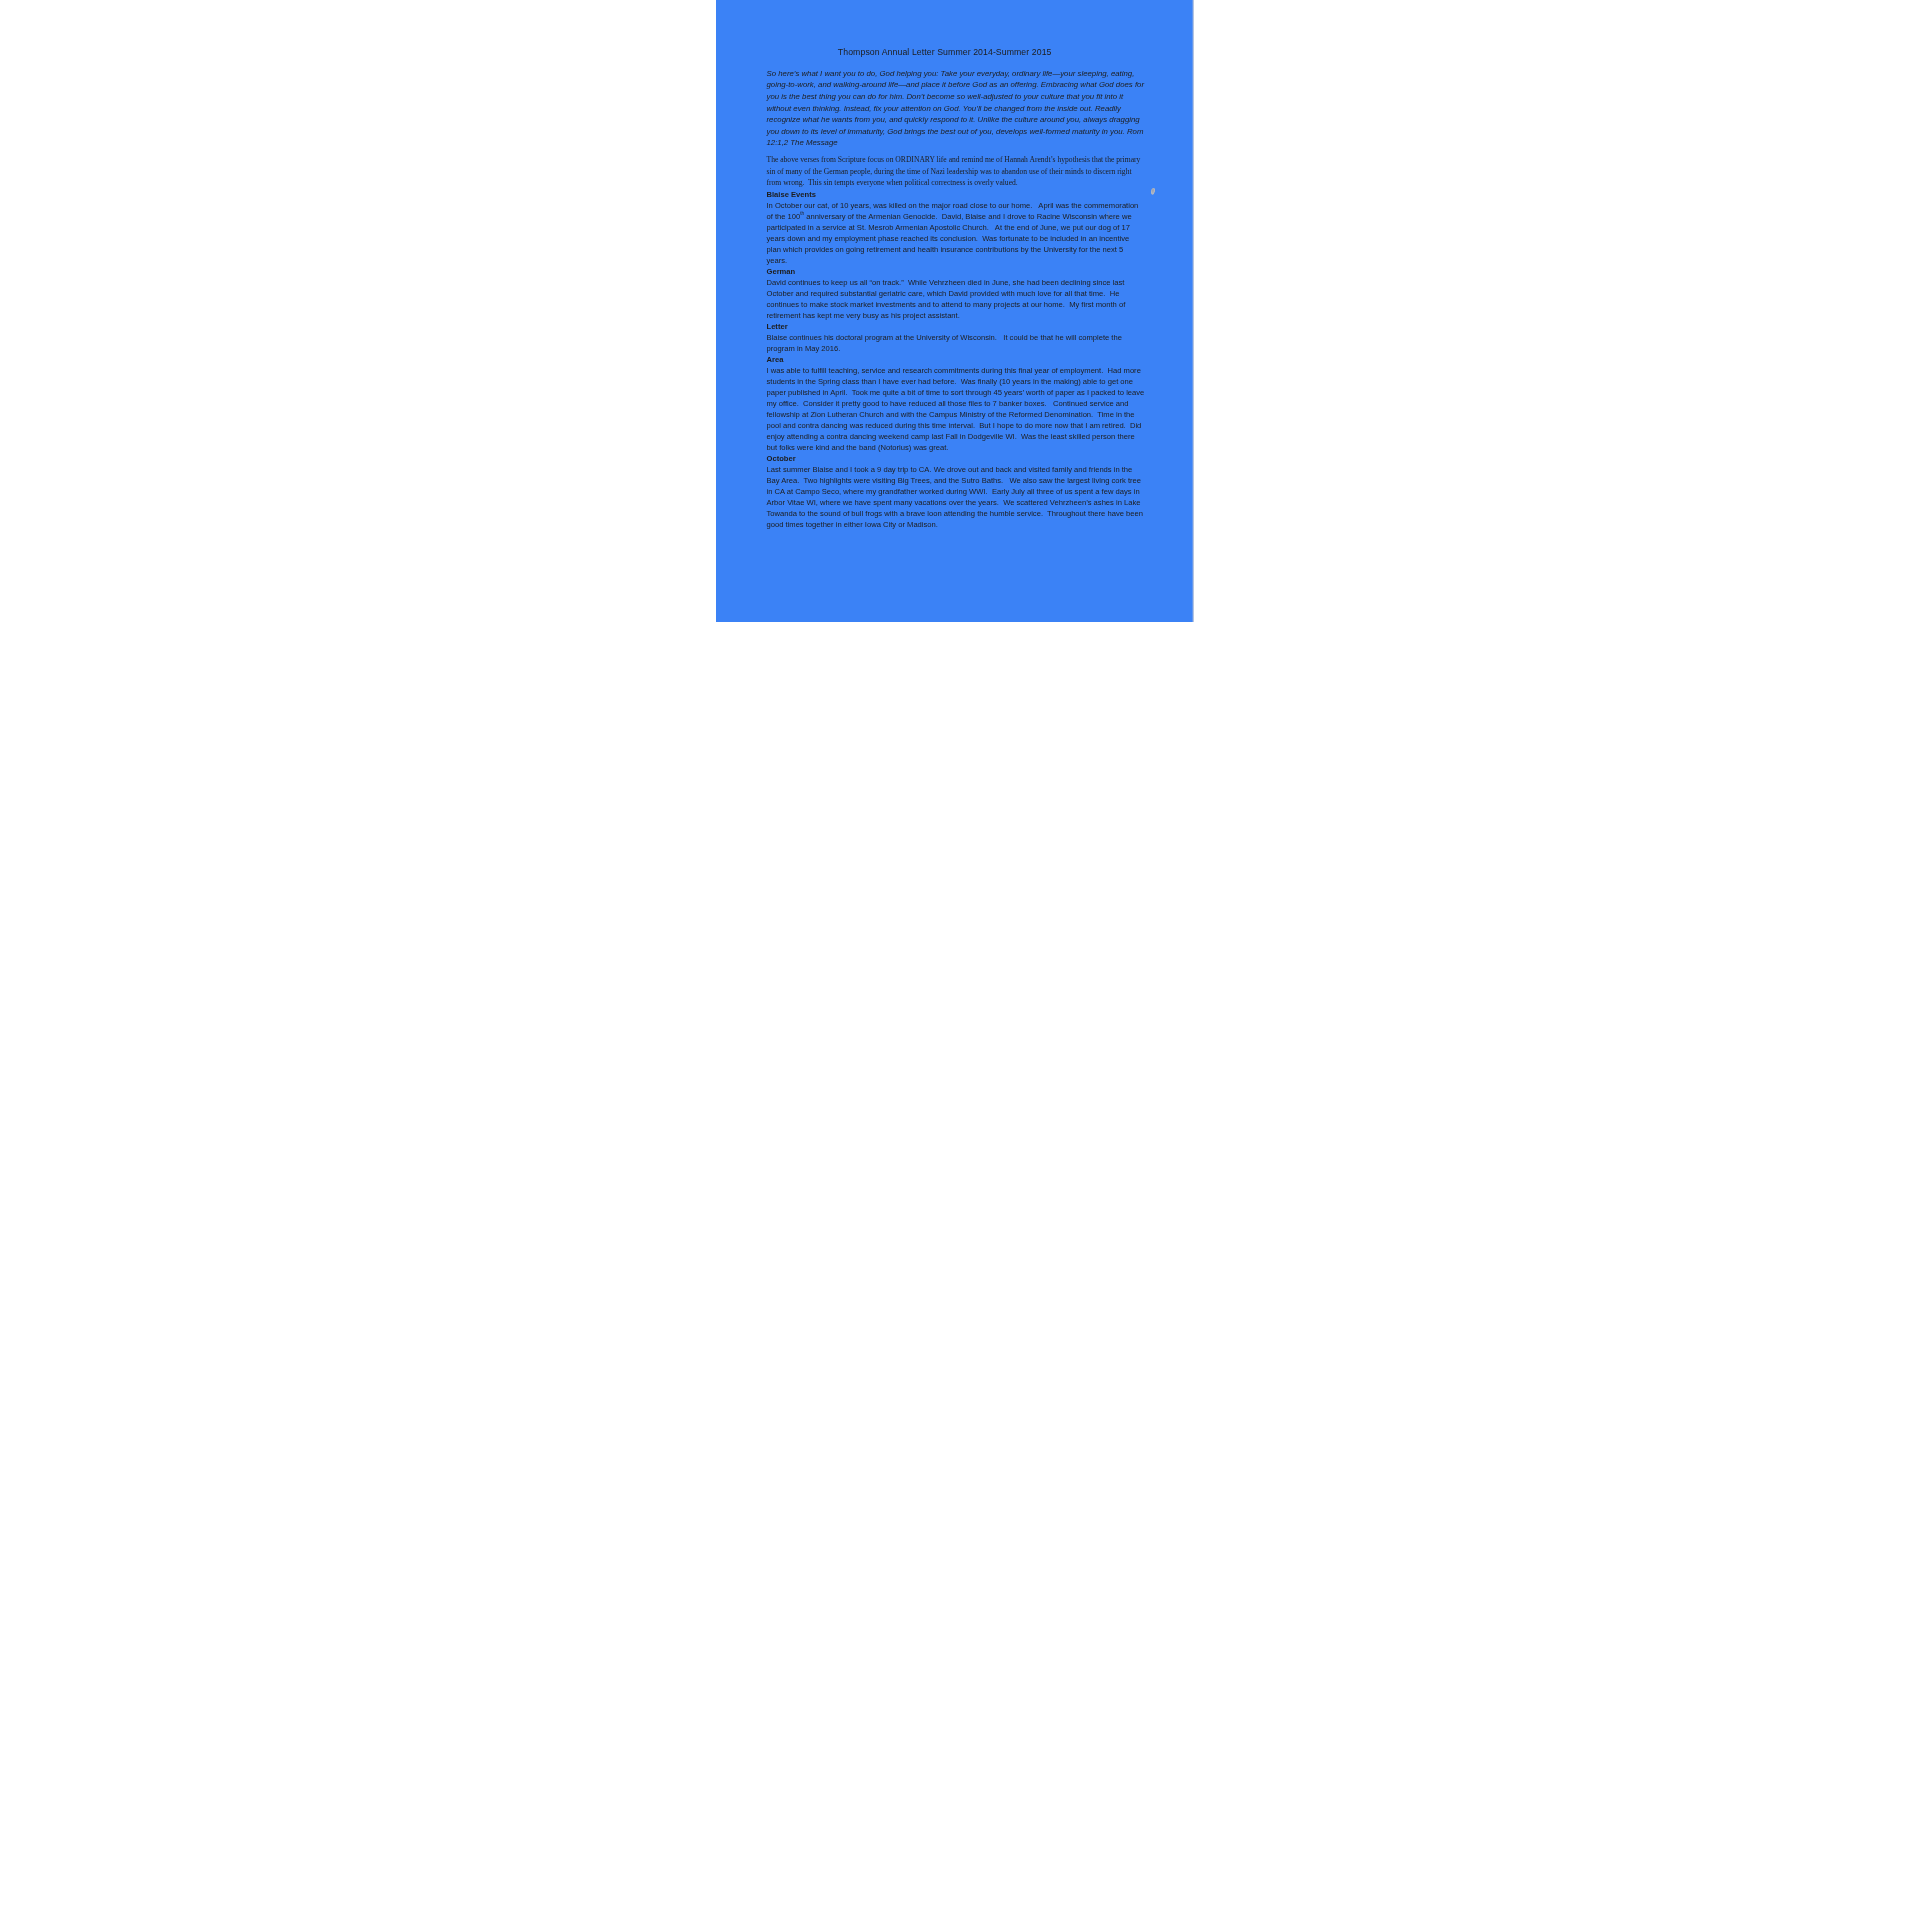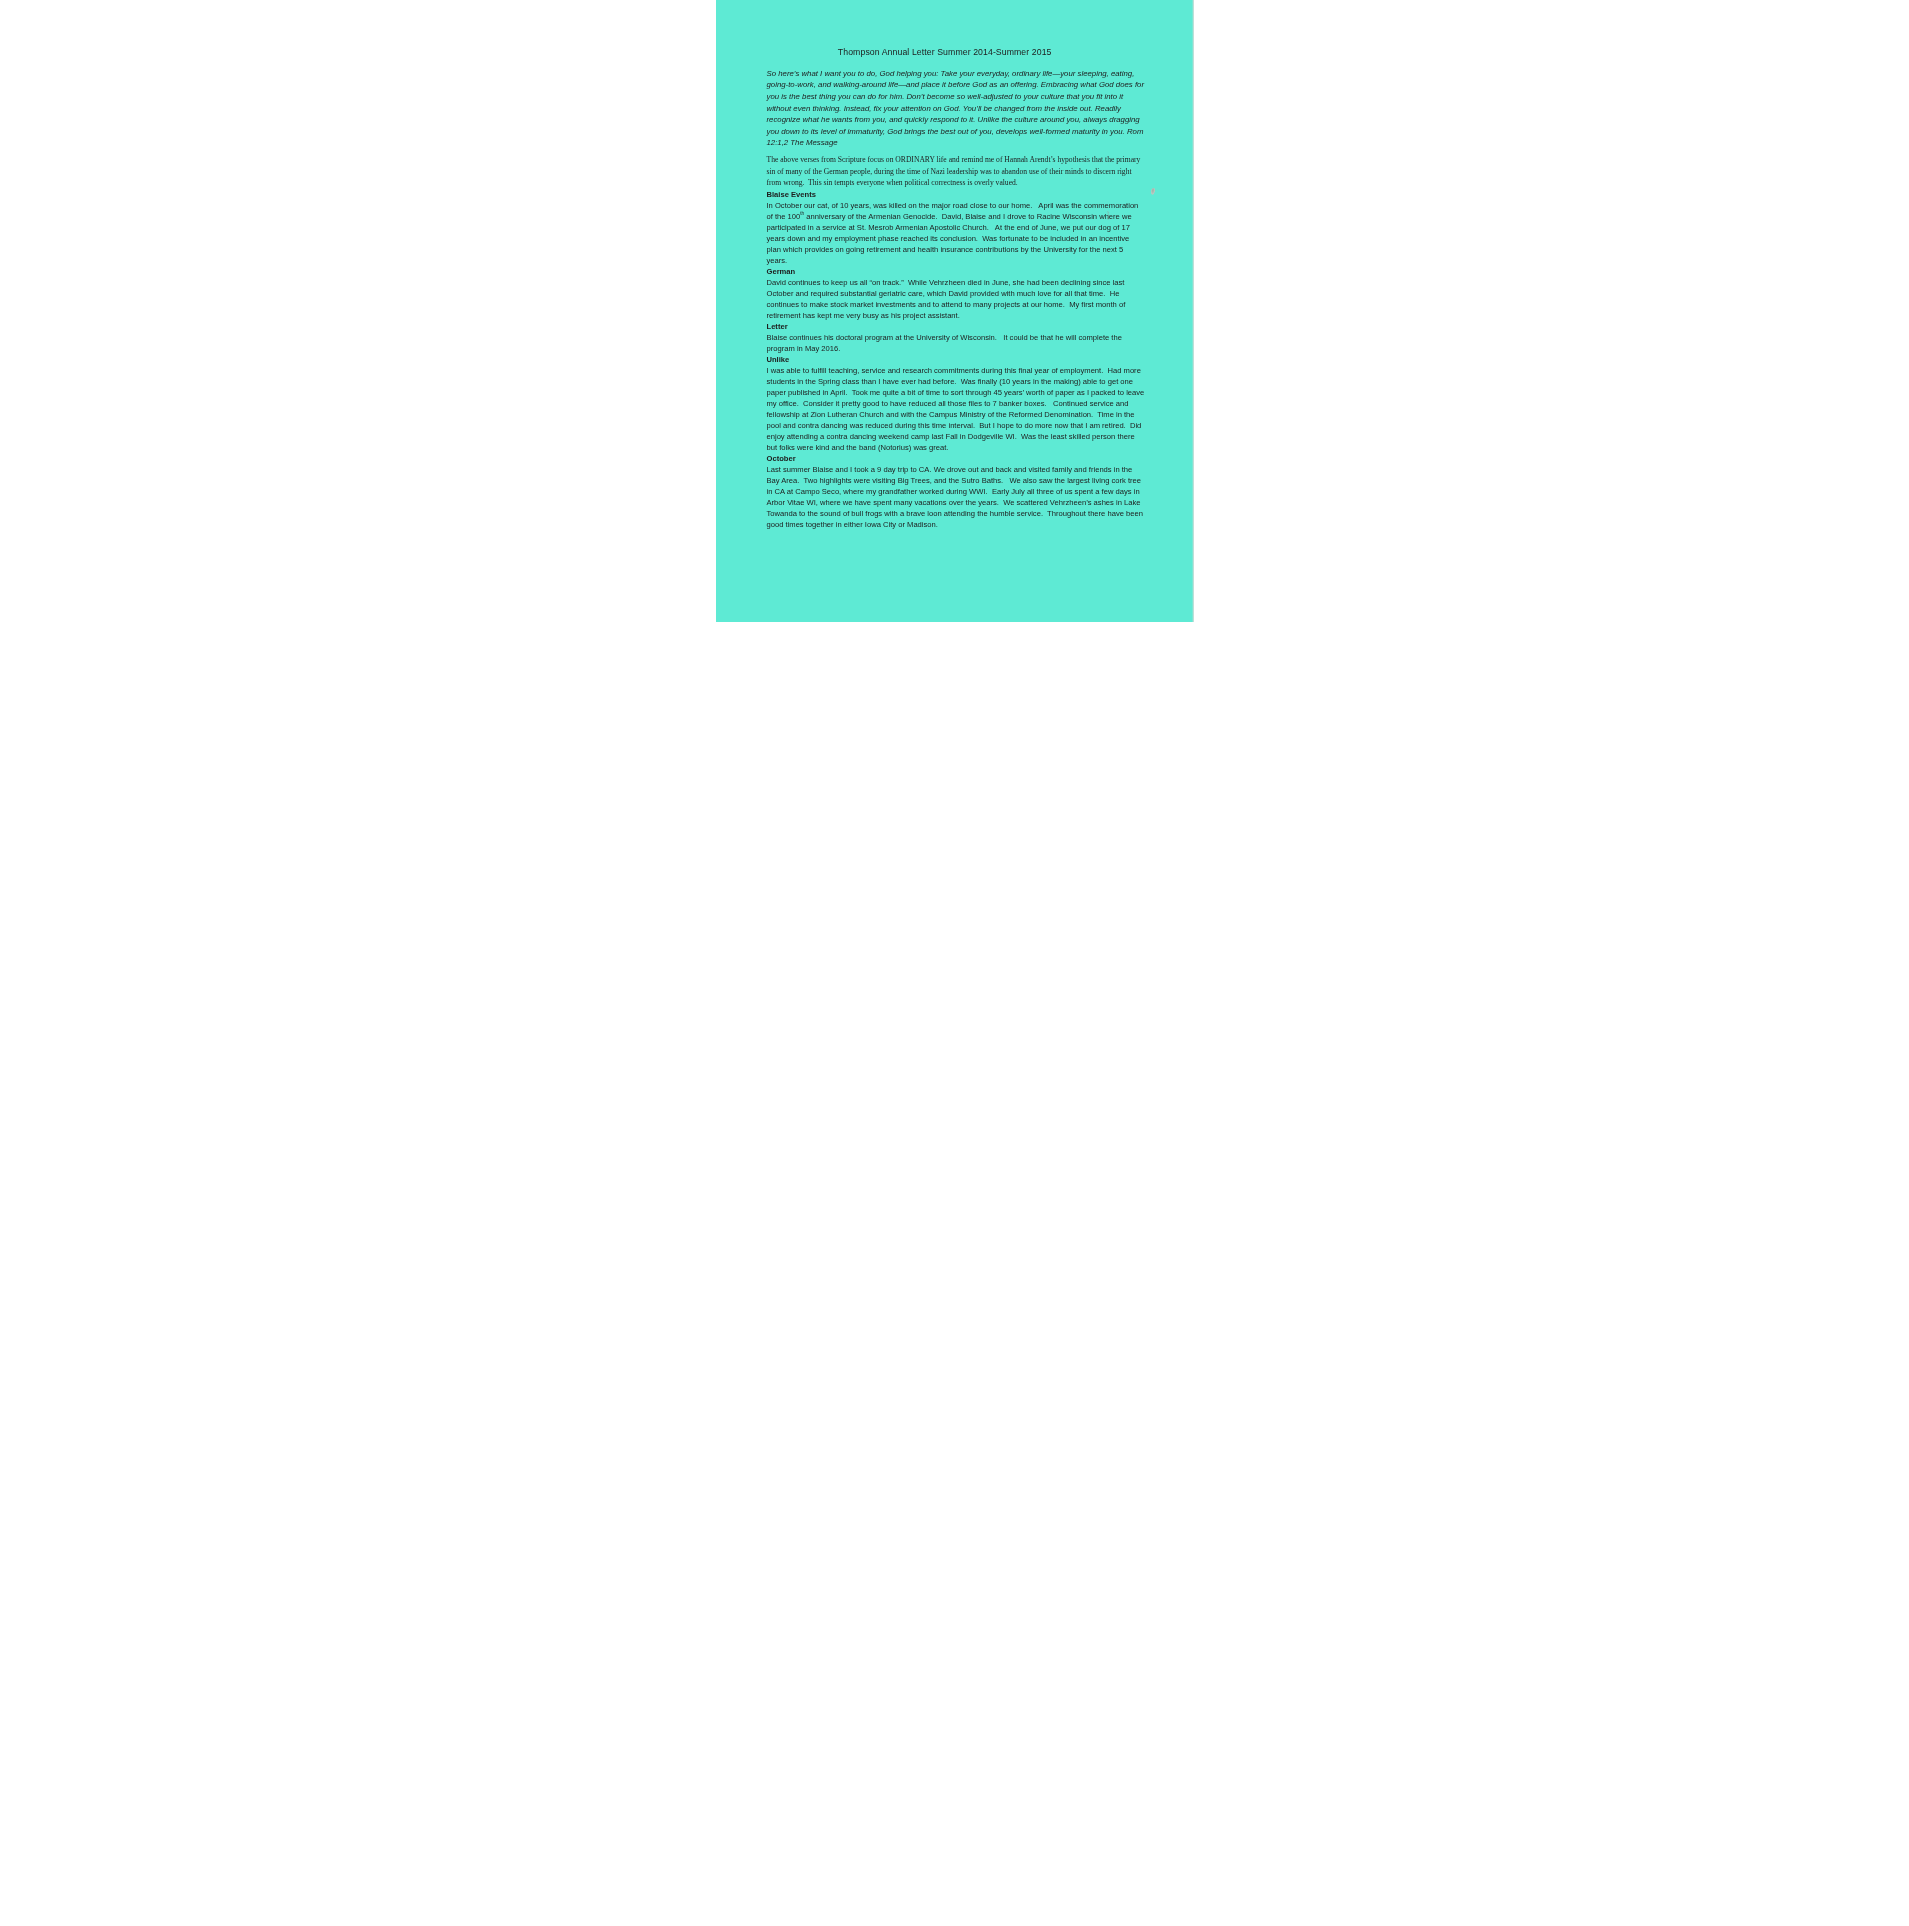--- a/index.html
+++ b/index.html
@@ -5,21 +5,21 @@
   html, body {
     margin: 0;
     padding: 0;
     background: #ffffff;
   }
   .page {
     position: relative;
     width: 478px;
     height: 622px;
     margin: 0 auto;
-    background: #5eead4;
+    background: #3b82f6;
     box-sizing: border-box;
     padding: 47px 49px 0 51px;
     font-family: "Liberation Sans", sans-serif;
     color: #1d1d1d;
     overflow: hidden;
   }
   
   .page::after {
     content: "";
     position: absolute;
@@ -110,21 +110,21 @@
     <h2>German</h2>
     <p>David continues to keep us all “on track.”  While Vehrzheen died in June, she had been declining since last October and required substantial geriatric care, which David provided with much love for all that time.  He continues to make stock market investments and to attend to many projects at our home.  My first month of retirement has kept me very busy as his project assistant.</p>
   </div>
 
   <div class="section">
     <h2>Letter</h2>
     <p>Blaise continues his doctoral program at the University of Wisconsin.   It could be that he will complete the program in May 2016.</p>
   </div>
 
   <div class="section">
-    <h2>Unlike</h2>
+    <h2>Area</h2>
     <p>I was able to fulfill teaching, service and research commitments during this final year of employment.  Had more students in the Spring class than I have ever had before.  Was finally (10 years in the making) able to get one paper published in April.  Took me quite a bit of time to sort through 45 years’ worth of paper as I packed to leave my office.  Consider it pretty good to have reduced all those files to 7 banker boxes.   Continued service and fellowship at Zion Lutheran Church and with the Campus Ministry of the Reformed Denomination.  Time in the pool and contra dancing was reduced during this time interval.  But I hope to do more now that I am retired.  Did enjoy attending a contra dancing weekend camp last Fall in Dodgeville WI.  Was the least skilled person there but folks were kind and the band (Notorius) was great.</p>
   </div>
 
   <div class="section">
     <h2>October</h2>
     <p>Last summer Blaise and I took a 9 day trip to CA. We drove out and back and visited family and friends in the Bay Area.  Two highlights were visiting Big Trees, and the Sutro Baths.   We also saw the largest living cork tree in CA at Campo Seco, where my grandfather worked during WWI.  Early July all three of us spent a few days in Arbor Vitae WI, where we have spent many vacations over the years.  We scattered Vehrzheen’s ashes in Lake Towanda to the sound of bull frogs with a brave loon attending the humble service.  Throughout there have been good times together in either Iowa City or Madison.</p>
   </div>
 
   <div class="artifact-smudge"></div>
 

